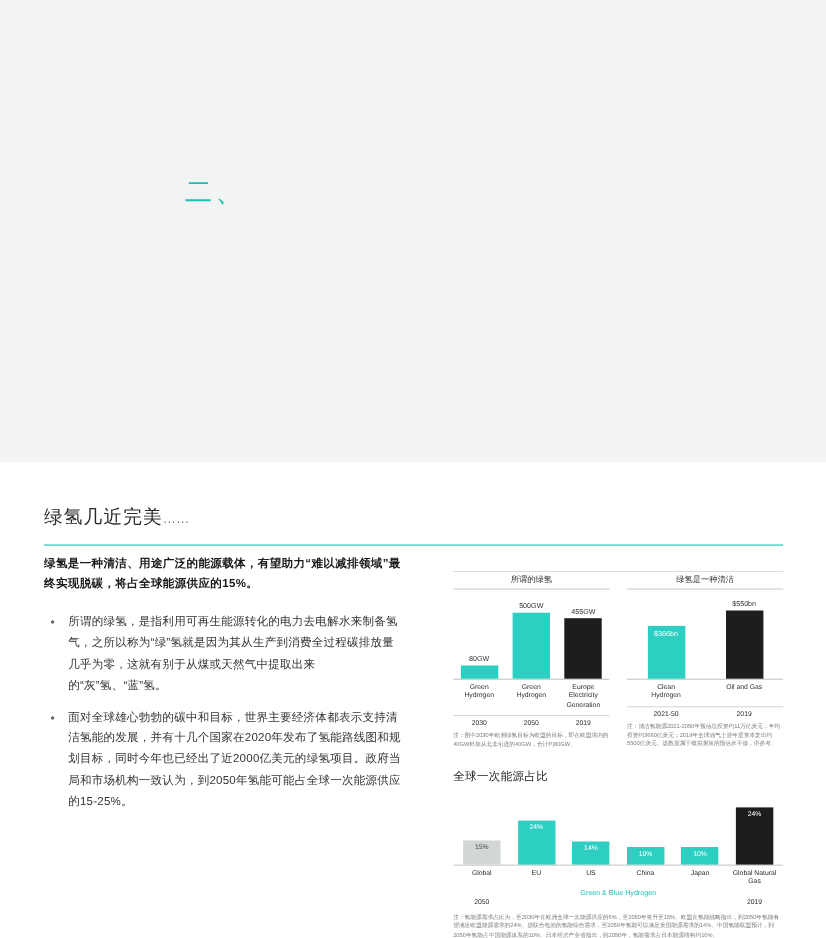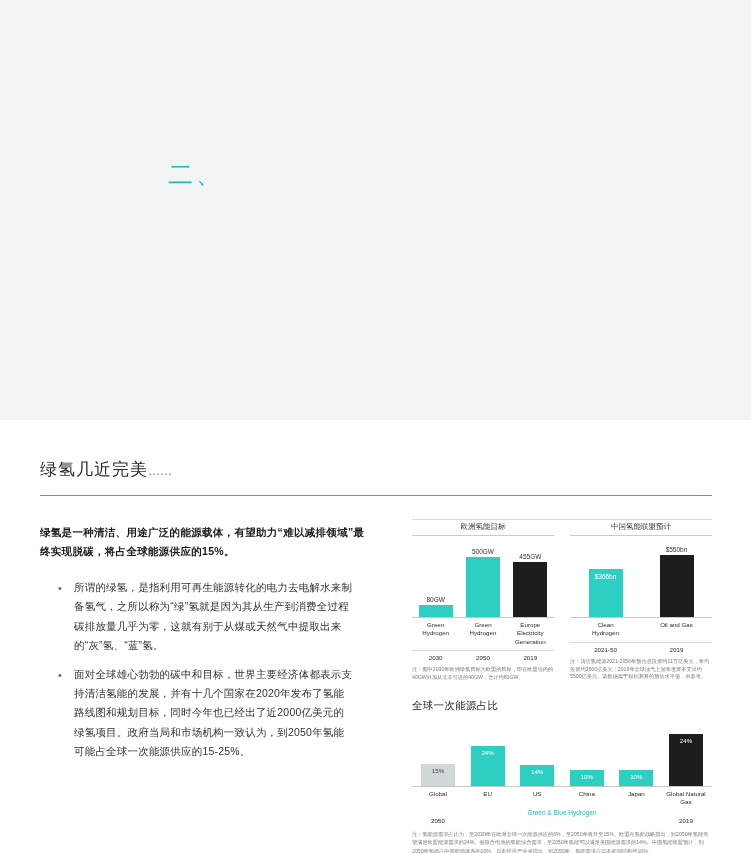--- a/index.html
+++ b/index.html
@@ -69,32 +69,32 @@
     top: 75px;
     width: 672px;
     height: 1px;
     background: #19c1b4;
   }
 
   
   .left-col {
     position: absolute;
     left: 40px;
-    top: 103px;
+    top: 83px;
     width: 330px;
   }
   .lead {
     font-size: 10.5px;
     font-weight: bold;
     color: #1b1b1b;
     line-height: 1.85;
     letter-spacing: .3px;
     margin: 0 0 14px 0;
   }
-  .bullets { margin: 16px; padding: 0; list-style: none; }
+  .bullets { margin: 4px; padding: 0; list-style: none; }
   .bullets li {
     position: relative;
     padding-left: 18px;
     font-size: 10.5px;
     color: #333;
     line-height: 1.85;
     margin-bottom: 9px;
     letter-spacing: .2px;
   }
   .bullets li::before {
@@ -309,21 +309,21 @@
     </ul>
   </div>
 
   <div class="right-col">
 
     <div class="chart-rule"></div>
 
     <div class="panels">
 
       <div class="panel">
-        <div class="panel-head">欧洲氢能目标</div>
+        <div class="panel-head">所谓的绿氢</div>
         <div class="panel-rule"></div>
         <div class="bars">
           <div class="bar-wrap">
             <div class="bar-val">80GW</div>
             <div class="bar teal" style="height:12px"></div>
           </div>
           <div class="bar-wrap">
             <div class="bar-val">500GW</div>
             <div class="bar teal" style="height:60px"></div>
           </div>
@@ -339,21 +339,21 @@
         </div>
         <div class="years">
           <div class="yr">2030</div>
           <div class="yr">2050</div>
           <div class="yr">2019</div>
         </div>
         <div class="foot-note">注：图中2030年欧洲绿氢目标为欧盟的目标，即在欧盟境内的40GW外加从北非引进的40GW，合计约80GW。</div>
       </div>
 
       <div class="panel">
-        <div class="panel-head">中国氢能联盟预计</div>
+        <div class="panel-head">绿氢是一种清洁</div>
         <div class="panel-rule"></div>
         <div class="bars">
           <div class="bar-wrap">
             <div class="bar teal" style="height:48px">
               <span class="bar-val inside">$366bn</span>
             </div>
           </div>
           <div class="bar-wrap">
             <div class="bar-val">$550bn</div>
             <div class="bar dark" style="height:62px"></div>

